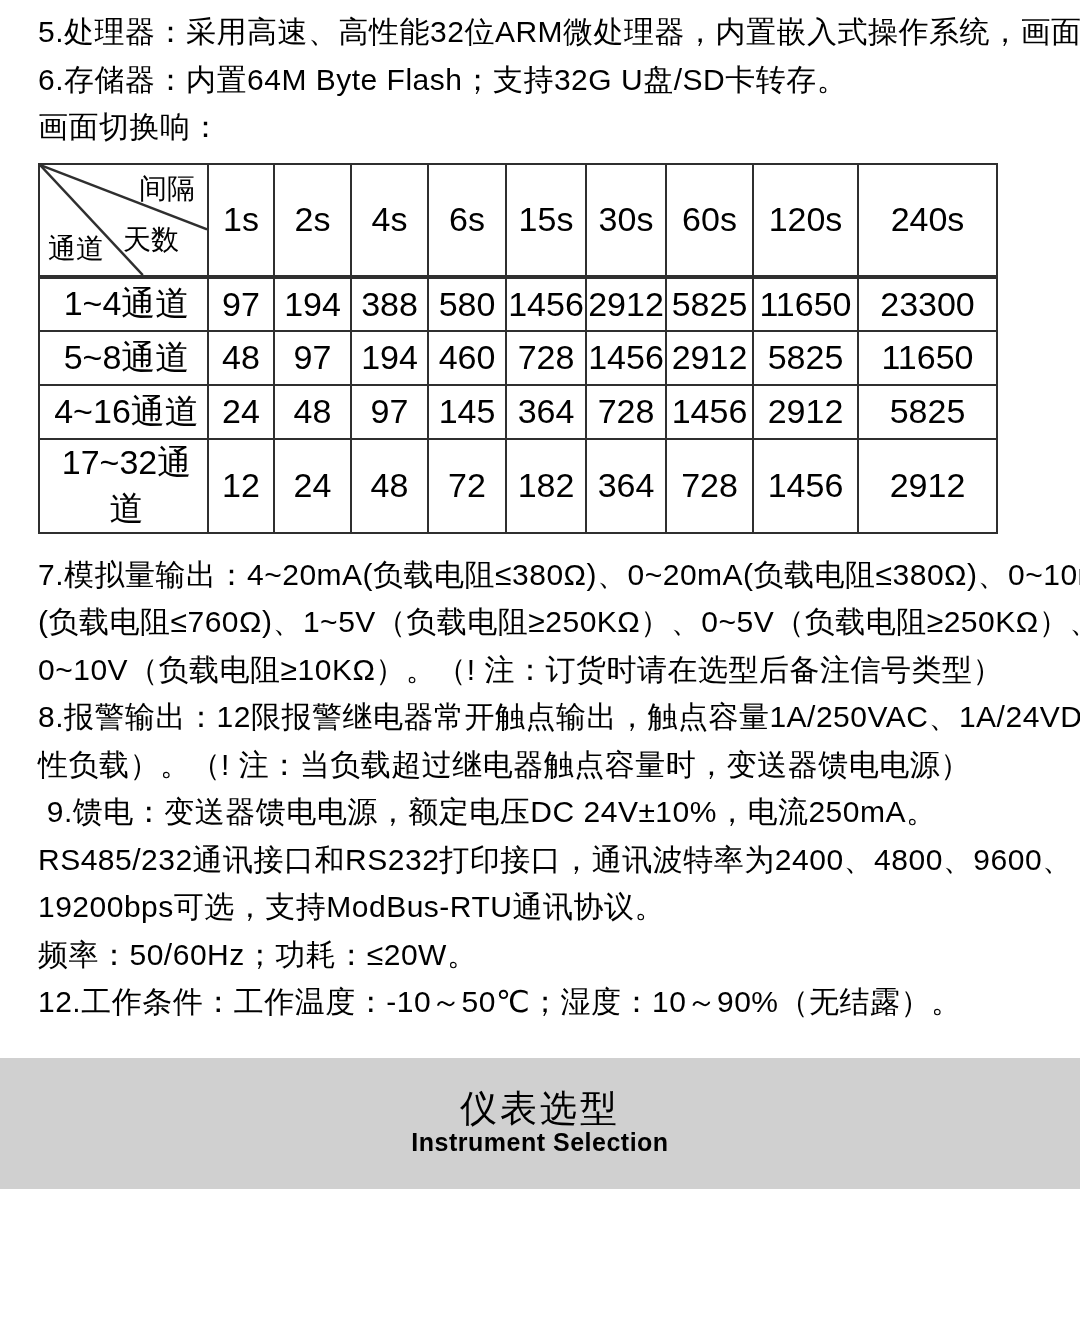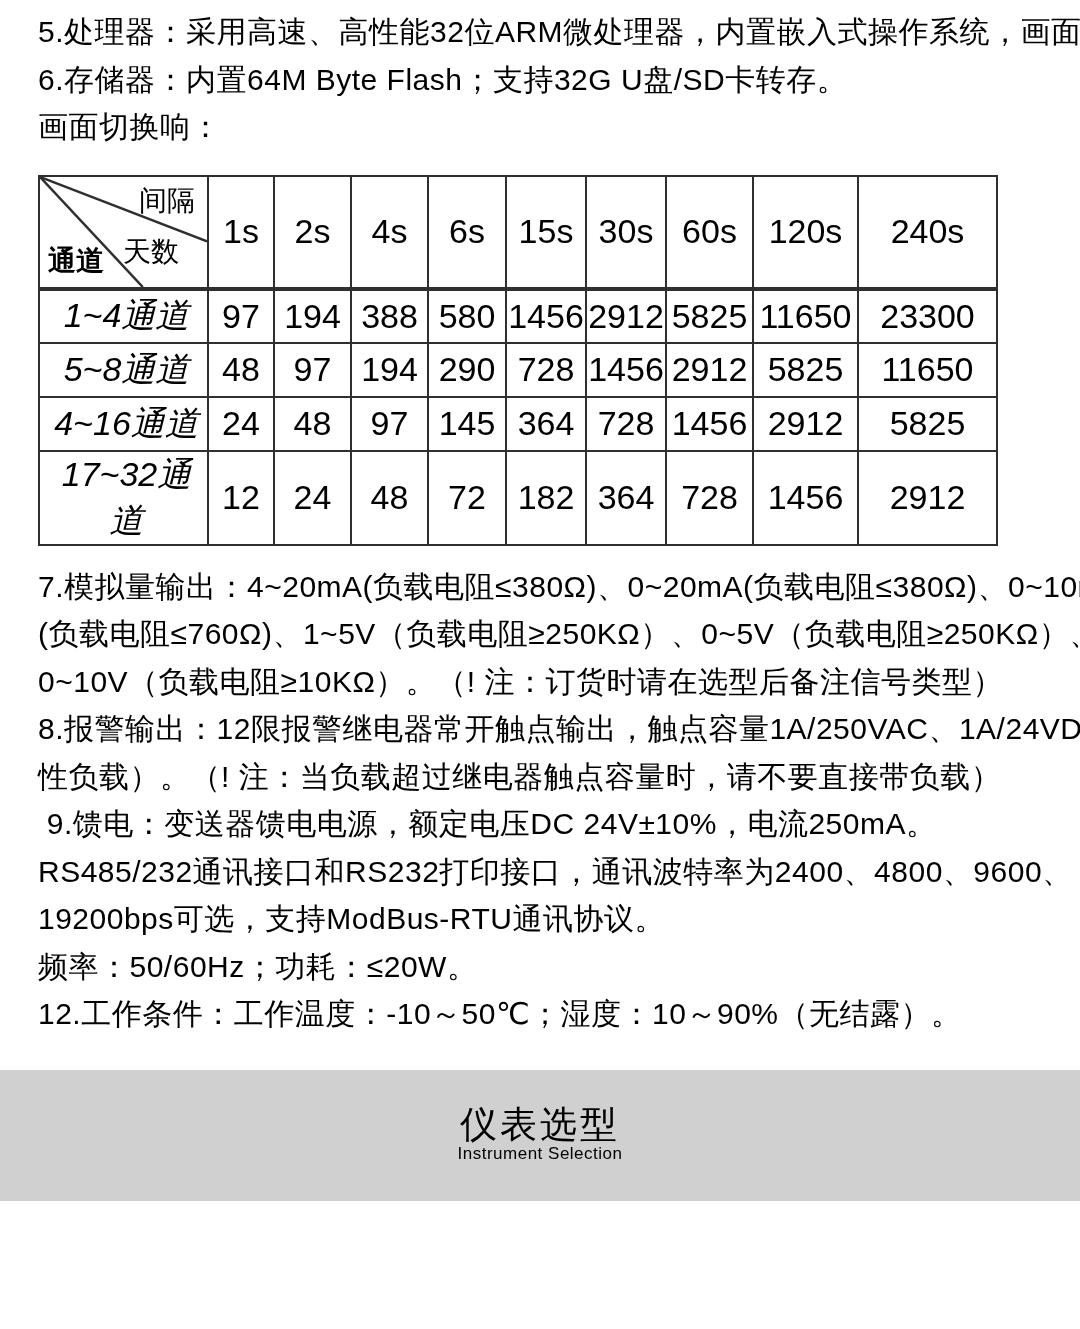--- a/index.html
+++ b/index.html
@@ -15,63 +15,63 @@
   }
   .content { padding: 8px 38px 0 38px; }
   .line {
     font-size: 30px;
     line-height: 47.5px;
     white-space: pre;
     letter-spacing: 0.5px;
   }
   
   table.rec {
-    margin-top: 24px;
+    margin-top: 12px;
     border-collapse: collapse;
     table-layout: fixed;
     width: 958px;
   }
   table.rec td, table.rec th {
     border: 2px solid #2f2f2f;
     font-weight: normal;
     font-size: 34px;
     text-align: center;
     vertical-align: middle;
     overflow: hidden;
   }
   table.rec thead th { height: 113px; border-bottom: 4px solid #2f2f2f; }
   table.rec tbody td { height: 54px; }
-  td.rowlabel { text-align: left; padding-left: 6px; font-size: 32px; font-style: italic; }
+  td.rowlabel { text-align: left; padding-left: 6px; font-size: 32px; }
   th.corner { position: relative; padding: 0; }
   th.corner svg { position: absolute; inset: 0; width: 100%; height: 100%; }
   .corner-label { position: absolute; font-size: 28px; line-height: 1; }
   .lbl-interval { top: 10px; right: 12px; }
   .lbl-days { top: 61px; right: 28px; }
-  .lbl-channel { bottom: 12px; left: 8px; font-weight: bold; }
+  .lbl-channel { bottom: 12px; left: 8px; }
   
   .content-bottom { margin-top: 17px; }
   
   .banner {
     margin-top: 32px;
     width: 1080px;
     height: 131px;
     display: flex;
     flex-direction: column;
     align-items: center;
     justify-content: center;
   }
   .banner-cn {
     font-size: 37px;
     font-weight: normal;
     letter-spacing: 3px;
     line-height: 1.05;
   }
   .banner-en {
-    font-size: 17px;
-    font-weight: normal;
+    font-size: 25px;
+    font-weight: bold;
     letter-spacing: 0.5px;
     line-height: 1.1;
     text-align: center;
   }
 </style>
 </head>
 <body>
 
 <div class="page">
   <div class="content">
@@ -125,21 +125,21 @@
           <td>2912</td>
           <td>5825</td>
           <td>11650</td>
           <td>23300</td>
         </tr>
         <tr>
           <td class="rowlabel">5~8通道</td>
           <td>48</td>
           <td>97</td>
           <td>194</td>
-          <td>290</td>
+          <td>460</td>
           <td>728</td>
           <td>1456</td>
           <td>2912</td>
           <td>5825</td>
           <td>11650</td>
         </tr>
         <tr>
           <td class="rowlabel">4~16通道</td>
           <td>24</td>
           <td>48</td>
@@ -164,21 +164,21 @@
           <td>2912</td>
         </tr>
       </tbody>
     </table>
 
     <div class="content-bottom">
       <div class="line">7.模拟量输出：4~20mA(负载电阻≤380Ω)、0~20mA(负载电阻≤380Ω)、0~10mA</div>
       <div class="line">(负载电阻≤760Ω)、1~5V（负载电阻≥250KΩ）、0~5V（负载电阻≥250KΩ）、</div>
       <div class="line">0~10V（负载电阻≥10KΩ）。（! 注：订货时请在选型后备注信号类型）</div>
       <div class="line">8.报警输出：12限报警继电器常开触点输出，触点容量1A/250VAC、1A/24VDC（阻</div>
-      <div class="line">性负载）。（! 注：当负载超过继电器触点容量时，请不要直接带负载）</div>
+      <div class="line">性负载）。（! 注：当负载超过继电器触点容量时，变送器馈电电源）</div>
       <div class="line"> 9.馈电：变送器馈电电源，额定电压DC 24V±10%，电流250mA。</div>
       <div class="line">RS485/232通讯接口和RS232打印接口，通讯波特率为2400、4800、9600、</div>
       <div class="line">19200bps可选，支持ModBus-RTU通讯协议。</div>
       <div class="line">频率：50/60Hz；功耗：≤20W。</div>
       <div class="line">12.工作条件：工作温度：-10～50℃；湿度：10～90%（无结露）。</div>
     </div>
   </div>
 
   <div class="banner" style="background: rgb(208, 208, 208);">
     <div class="banner-cn">仪表选型</div>

